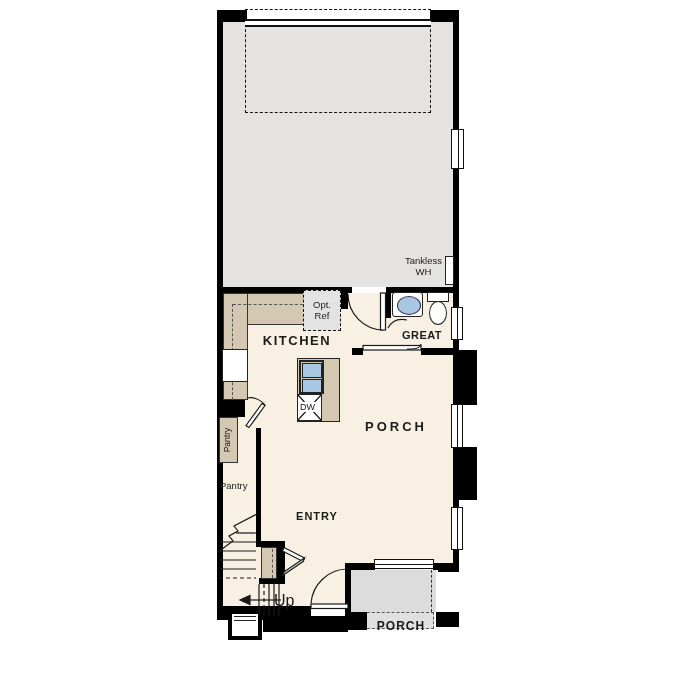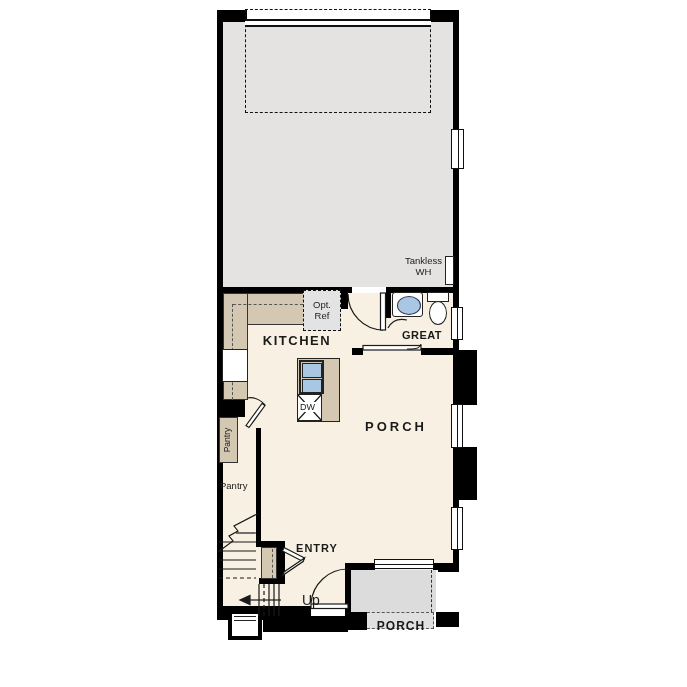--- a/index.html
+++ b/index.html
@@ -79,23 +79,23 @@
   .stoop{left:228px;top:610px;width:34px;height:30px;background:#fff;border:4px solid #000;box-sizing:border-box;z-index:6;}
   .stoop-line{left:234px;top:616px;width:22px;height:3px;border-top:1px solid #222;border-bottom:1px solid #222;z-index:7;}
   
   .lbl{position:absolute;text-align:center;z-index:8;white-space:nowrap;}
   .bold{font-weight:bold;}
   .lbl-garage{left:300px;top:143px;width:80px;font-size:13px;line-height:15px;letter-spacing:0.5px;}
   .lbl-kitchen{left:257px;top:333px;width:80px;font-size:13px;letter-spacing:1.5px;}
   .lbl-nook{left:356px;top:419px;width:80px;font-size:13px;letter-spacing:3px;}
   .lbl-great{left:323px;top:481px;width:80px;font-size:13px;line-height:16px;letter-spacing:0.5px;}
   .lbl-pwdr{left:396px;top:329px;width:52px;font-size:11px;letter-spacing:0.5px;}
-  .lbl-entry{left:294px;top:542px;width:46px;font-size:11px;letter-spacing:1px;}
+  .lbl-entry{left:294px;top:510px;width:46px;font-size:11px;letter-spacing:1px;}
   .lbl-porch{left:366px;top:583px;width:70px;font-size:12px;letter-spacing:1px;margin-top:36px;}
-  .lbl-up{left:281px;top:592px;width:22px;font-size:14px;text-align:left;padding-left:21px;}
+  .lbl-up{left:274px;top:592px;width:22px;font-size:16px;text-align:left;}
   .lbl-storage{left:220px;top:480px;width:44px;font-size:9.5px;text-align:left;}
   .lbl-pantry{left:208px;top:434px;width:40px;height:12px;font-size:8.5px;transform:rotate(-90deg);}
   .lbl-tankless{left:401px;top:255px;width:45px;font-size:9.5px;line-height:11px;}
   .plan-title{left:217px;top:653px;width:200px;font-size:15px;text-align:left;letter-spacing:0.5px;color:#222;
               text-shadow:1.5px 1.5px 0 #aaa;}
   svg.overlay{position:absolute;left:0;top:0;z-index:6;pointer-events:none;}
 </style>
 </head>
 <body>
 

